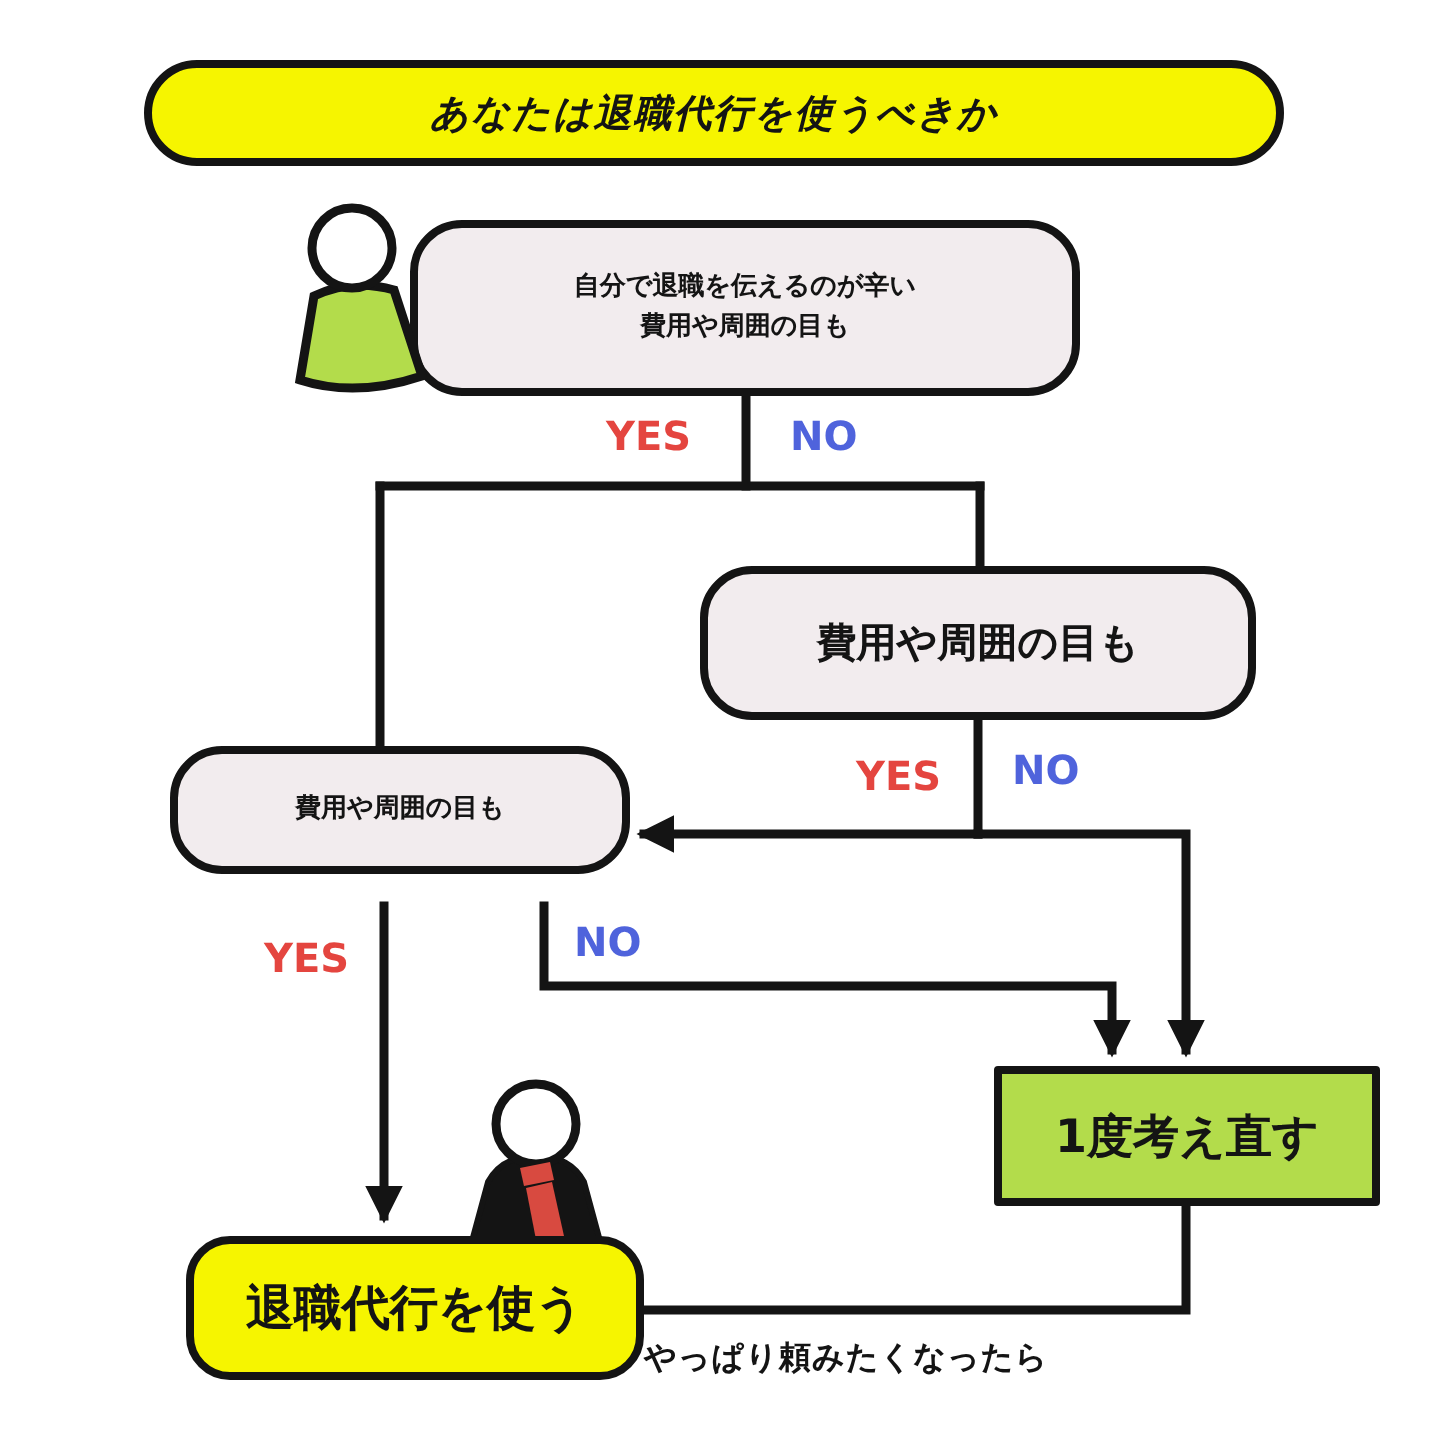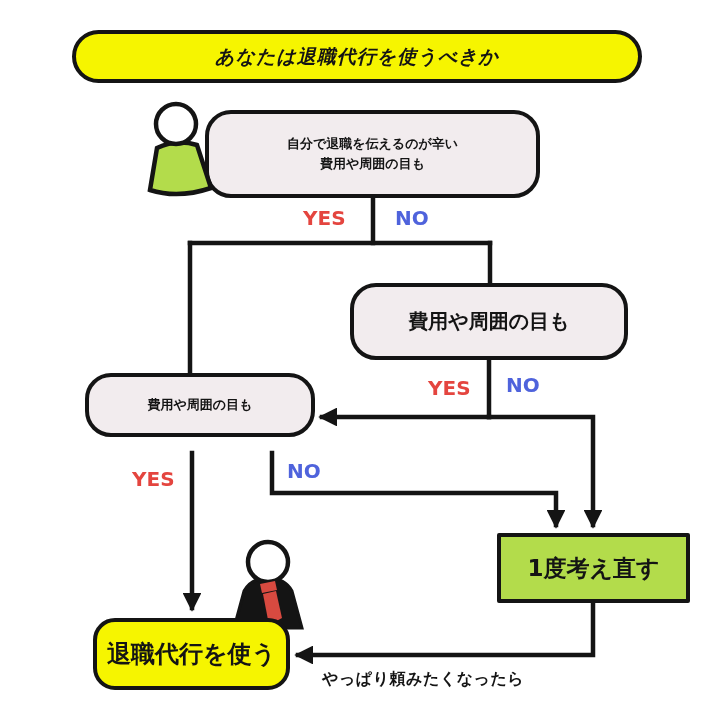--- a/index.html
+++ b/index.html
@@ -30,21 +30,21 @@
   }
   .bubble{background:var(--bubble);border-radius:26px;font-size:13px;line-height:1.55;}
   #q1-box{left:205px;top:110px;width:335px;height:88px;}
   #q2-box{left:350px;top:283px;width:278px;height:77px;font-size:20px;}
   #q3-box{left:85px;top:373px;width:230px;height:64px;}
   .green-box{
     left:497px;top:533px;width:193px;height:70px;
     background:var(--green);border-radius:2px;font-size:23px;
   }
   .yellow-box{
-    left:93px;top:618px;width:197px;height:72px;
+    left:93px;top:618px;width:229px;height:72px;
     background:var(--yellow);border-radius:22px;font-size:24px;
   }
   .branch-label{position:absolute;z-index:3;font-size:20px;line-height:1;}
   .yes{color:var(--yes_red);}
   .no{color:var(--no_blue);}
   #label-q1-yes{left:303px;top:208px;}
   #label-q1-no{left:395px;top:208px;}
   #label-q2-yes{left:428px;top:378px;}
   #label-q2-no{left:506px;top:375px;}
   #label-q3-yes{left:132px;top:469px;}

